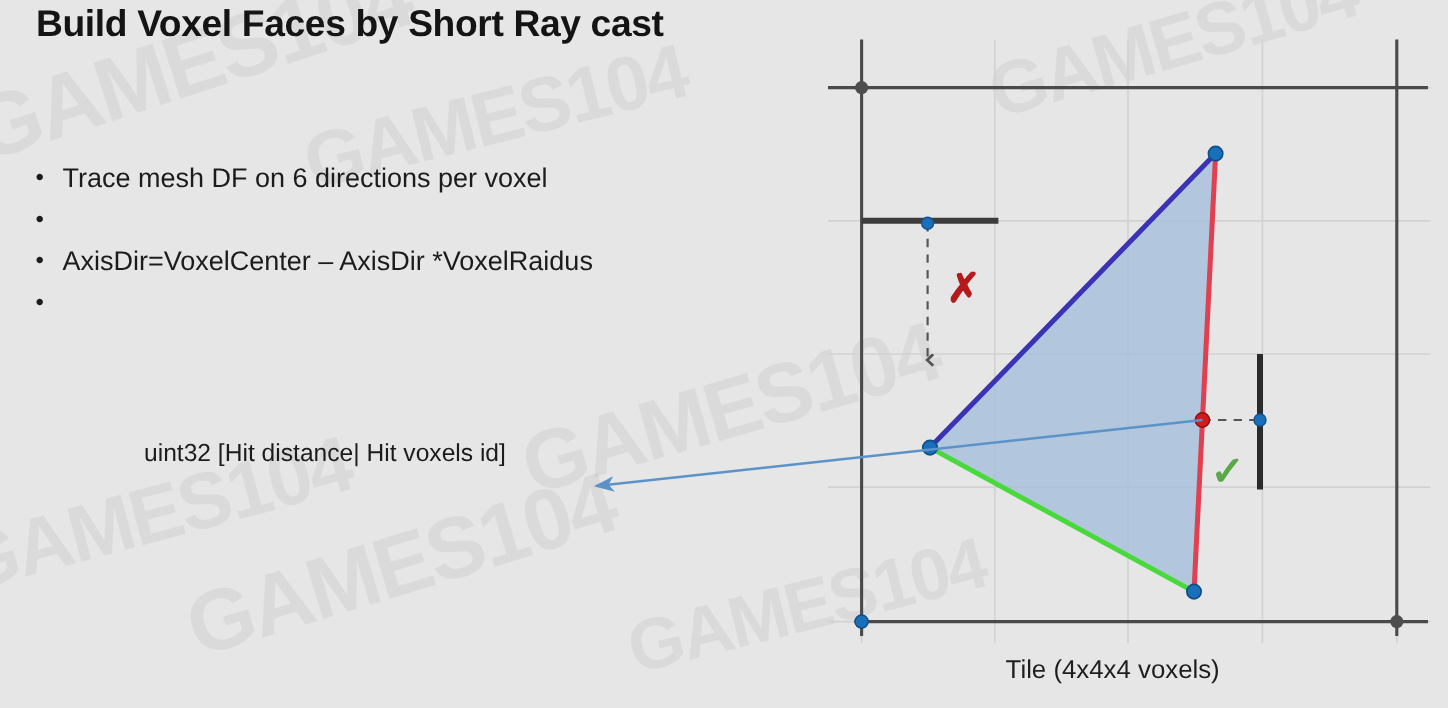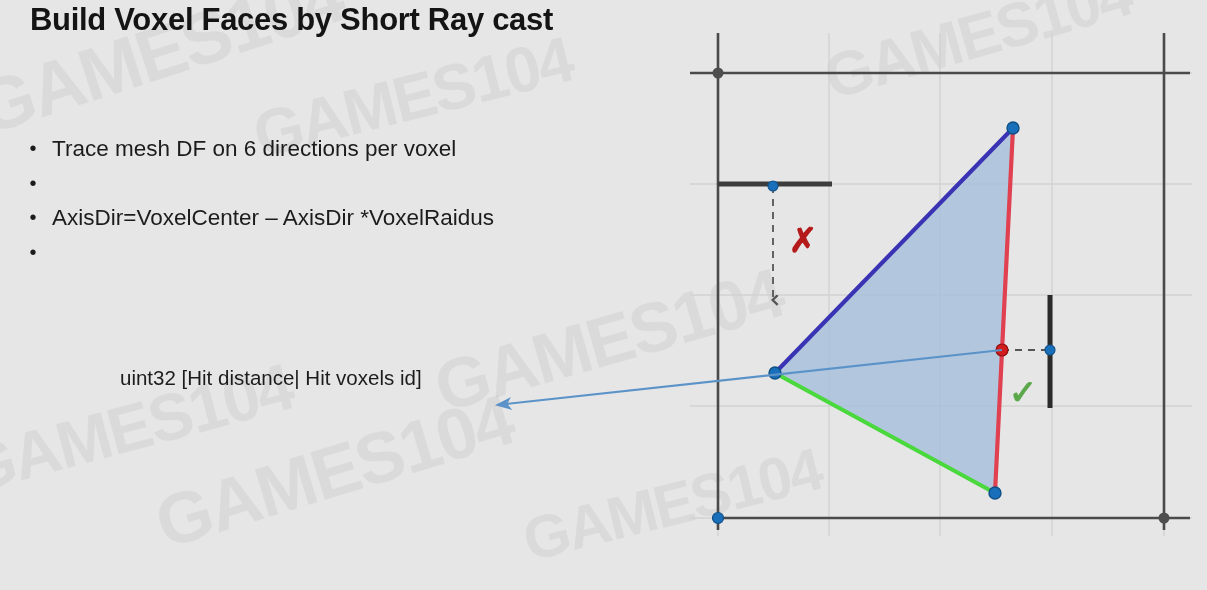--- a/index.html
+++ b/index.html
@@ -169,14 +169,15 @@
       <circle cx="1013" cy="128" r="6" fill="#1a6fba" stroke="#0f4f85" stroke-width="1.4"></circle>
       <circle cx="995" cy="493" r="6" fill="#1a6fba" stroke="#0f4f85" stroke-width="1.4"></circle>
       <circle cx="718" cy="73" r="5.5" fill="#4e4e4e"></circle>
       <circle cx="1164" cy="518" r="5.5" fill="#4e4e4e"></circle>
       <circle cx="718" cy="518" r="5.5" fill="#1a6fba" stroke="#0f4f85" stroke-width="1.2"></circle>
       <line x1="1002" y1="350" x2="497" y2="405" stroke="#5b93c9" stroke-width="2.1" marker-end="url(#ah-blue)"></line>
       <text x="803" y="252" text-anchor="middle" font-family="&quot;Liberation Sans&quot;, sans-serif" font-size="34" font-weight="bold" fill="#b51a1a">✗</text>
       <text x="1023" y="404" text-anchor="middle" font-family="&quot;Liberation Sans&quot;, sans-serif" font-size="34" font-weight="bold" fill="#5ba84a">✓</text>
     </svg>
 
+  <div id="caption">Tile (4x4x4 voxels)</div>
 
 </div>
 
 </body></html>

